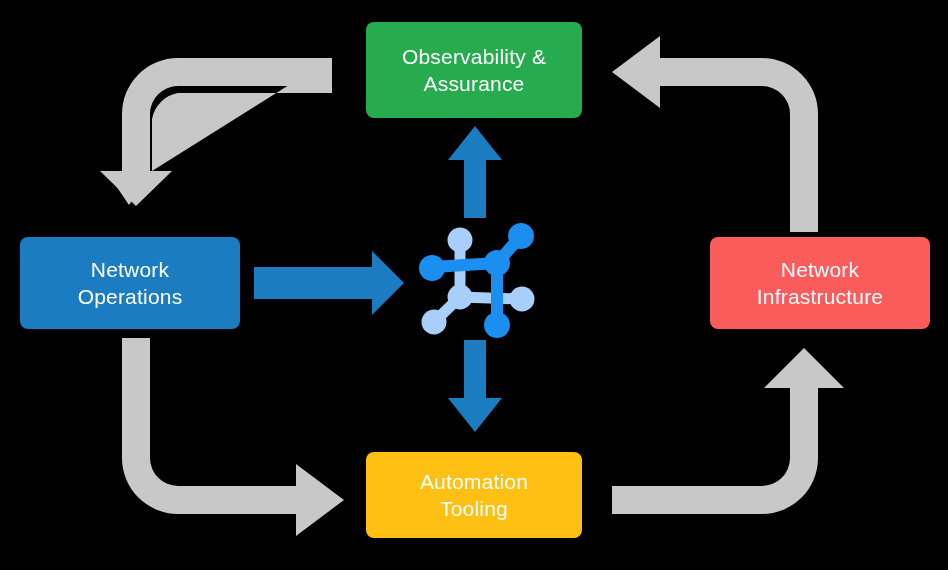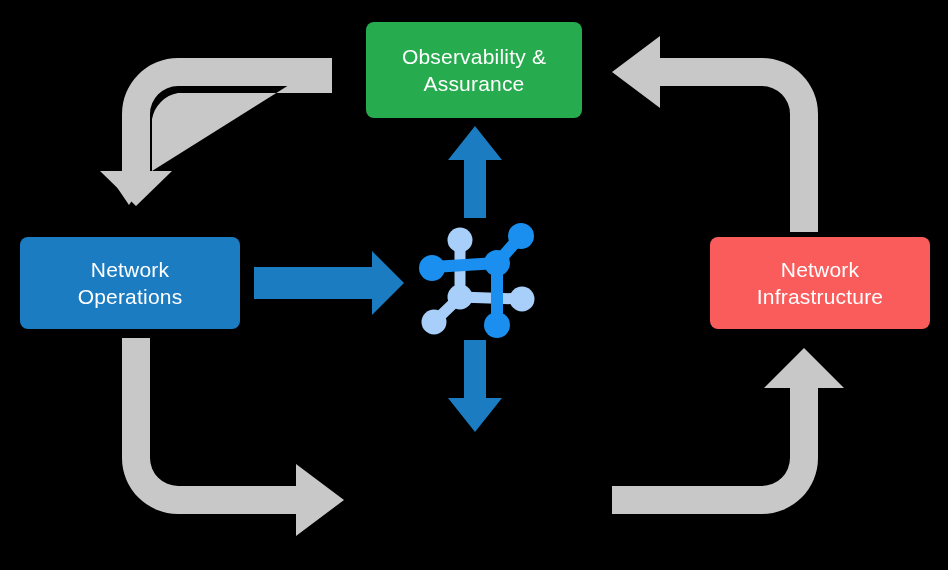--- a/index.html
+++ b/index.html
@@ -209,14 +209,18 @@
   <div class="node-box" id="box-operations" style="background: rgb(27, 124, 194);">
     <span class="node-label">Network
 Operations</span>
   </div>
 
   <div class="node-box" id="box-infrastructure" style="background: rgb(250, 92, 92);">
     <span class="node-label">Network
 Infrastructure</span>
   </div>
 
+  <div class="node-box" id="box-automation" style="background: rgb(255, 192, 20);">
+    <span class="node-label">Automation
+Tooling</span>
+  </div>
 
 </div>
 
 </body></html>

